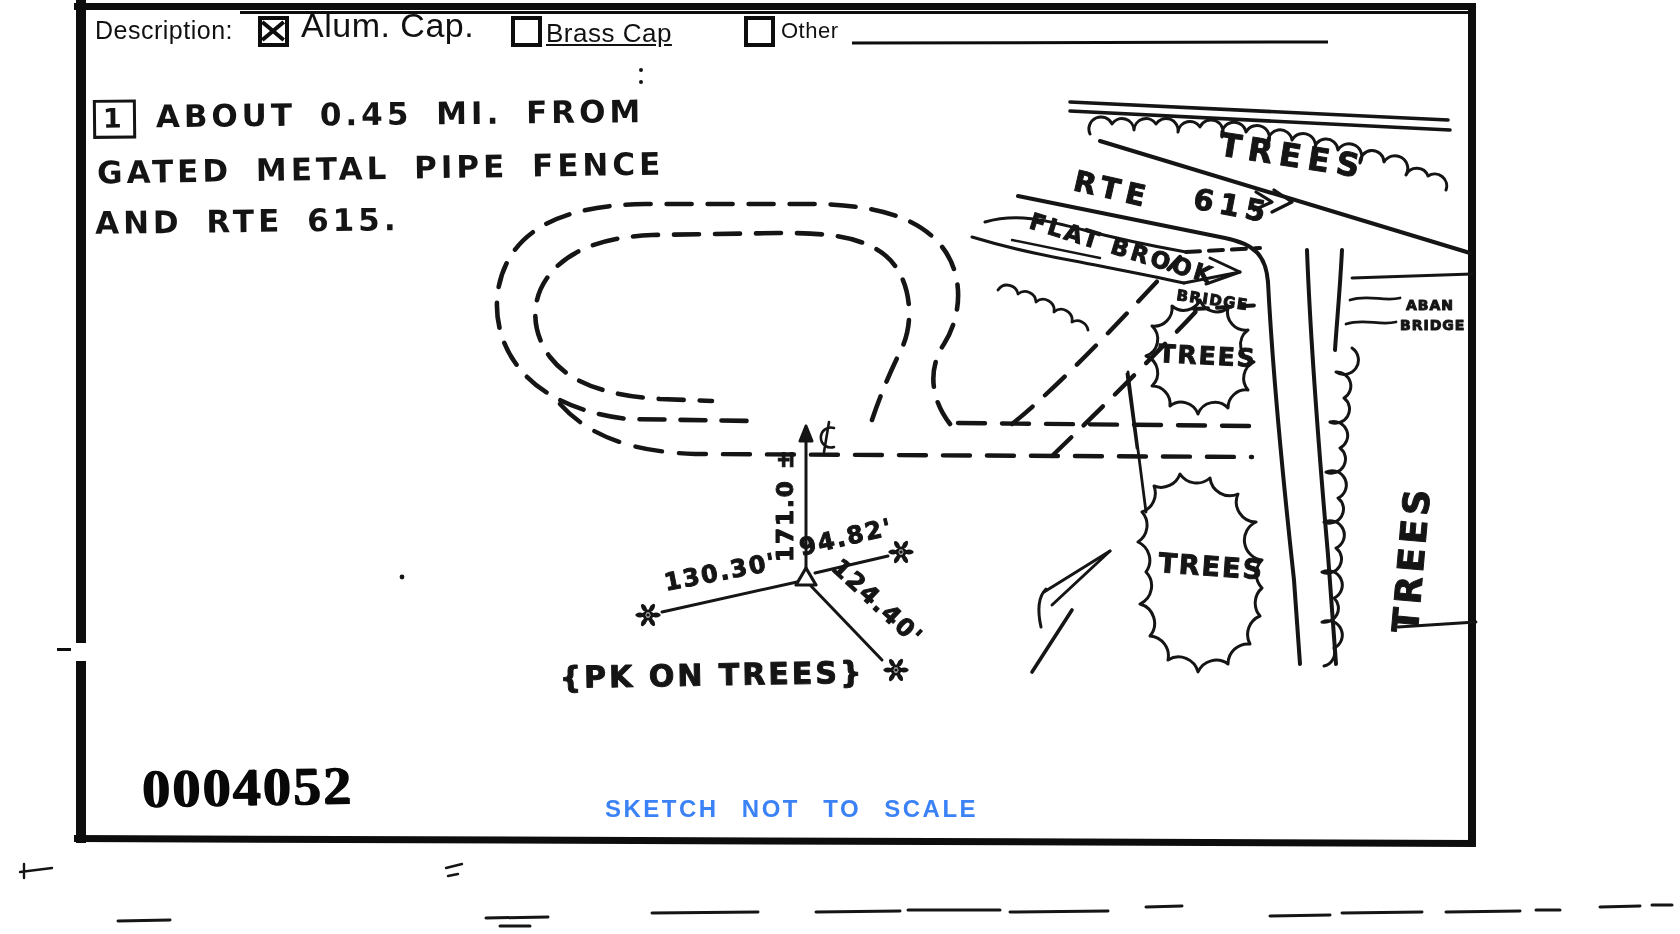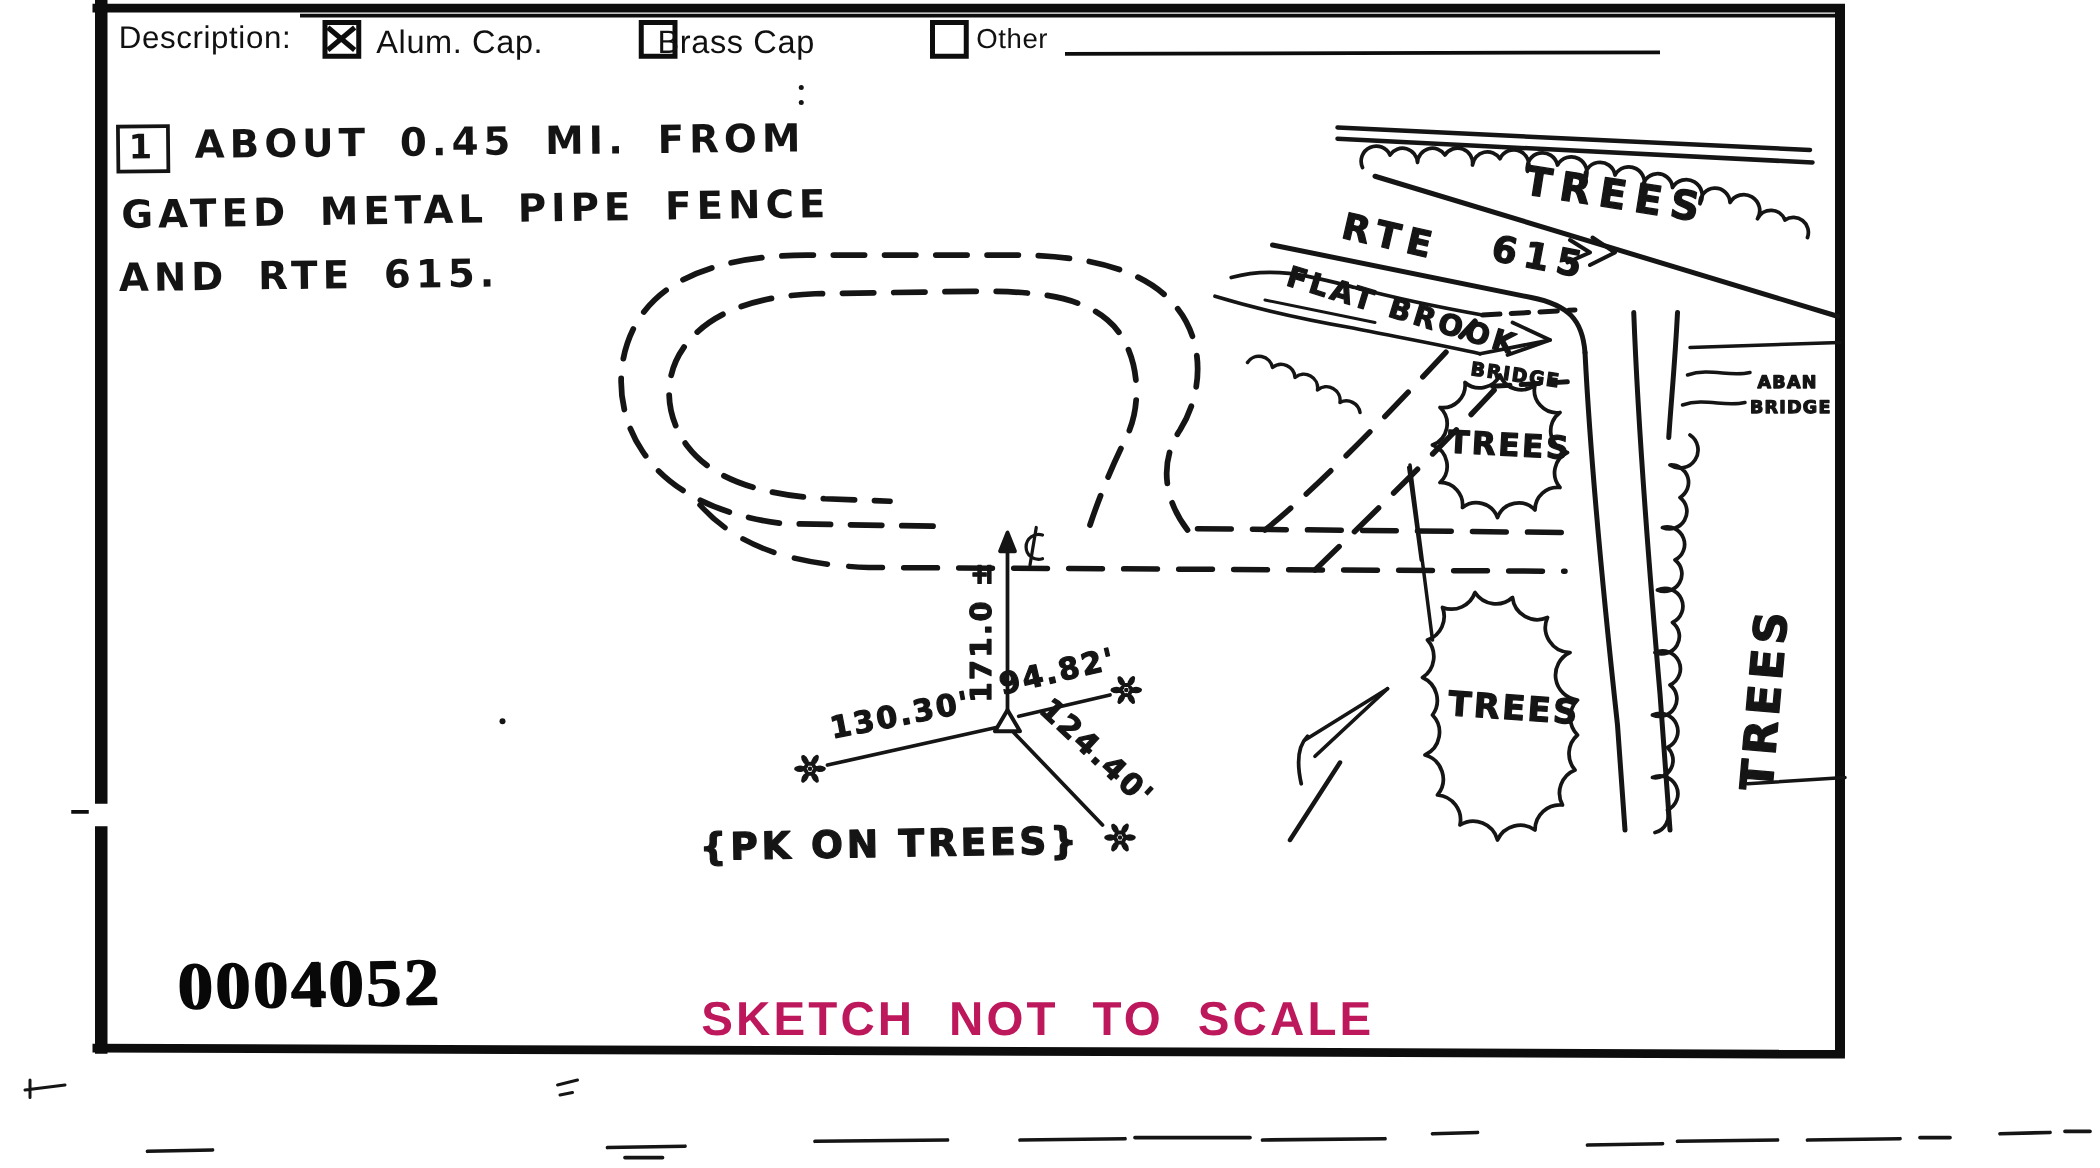--- a/index.html
+++ b/index.html
@@ -10,22 +10,22 @@
   .checkbox { position:absolute; width:23px; height:23px; border:4px solid #0d0d0d; }
   .checkbox .xbar1,.checkbox .xbar2 { position:absolute; left:-3px; top:9px; width:28px; height:4px; background:#0d0d0d; }
   .xbar1 { transform:rotate(40deg); }
   .xbar2 { transform:rotate(-40deg); }
   .hand { font-family:"DejaVu Sans",sans-serif; font-weight:700; }
   .note-line { position:absolute; font-size:31px; letter-spacing:4px; word-spacing:9px; white-space:nowrap; }
   .marker-box { display:inline-block; border:3px solid #141414; padding:0 7px 2px 7px; margin-right:20px; font-size:27px; }
   .stamp { position:absolute; left:141px; top:758px; font-family:"Liberation Serif",serif; font-weight:700;
            font-size:54px; letter-spacing:2px; color:#080808; transform:rotate(-1deg) scaleX(1.04);
            transform-origin:left top; text-shadow:1.4px 0.6px 0 #080808; }
-  .caption { position:absolute; left:561px; top:795px; font-size:38px; font-weight:700;
-             letter-spacing:2.5px; word-spacing:14px; color:#be185d; }
+  .caption { position:absolute; left:605px; top:795px; font-size:24px; font-weight:700;
+             letter-spacing:2.5px; word-spacing:14px; color:#3b82f6; }
   svg text { fill:#151515; }
   .ht { font-family:"DejaVu Sans",sans-serif; font-weight:700; }
 </style>
 </head>
 <body>
 
 <div class="paper">
 
   <div class="bar" style="left:74px; top:3px; width:1402px; height:7px;"></div>
   <div class="bar" style="left:240px; top:11px; width:1232px; height:3px;"></div>
@@ -33,23 +33,23 @@
   <div class="bar" style="left:76px; top:661px; width:10px; height:182px;"></div>
   <div class="bar" style="left:1468px; top:4px; width:8px; height:838px;"></div>
   <div class="bar" style="left:74px; top:835px; width:1402px; height:7px; transform:rotate(0.2deg); transform-origin:left top;"></div>
   <div class="bar" style="left:57px; top:648px; width:14px; height:3px;"></div>
 
   <span class="formtext" style="left:95px; top:16px;">Description:</span>
   <span class="checkbox" style="left:258px; top:16px;">
     <span class="xbar1"></span>
     <span class="xbar2"></span>
   </span>
-  <span class="formtext" style="left:301px; top:18px; font-size:26px;">Alum. Cap.</span>
+  <span class="formtext" style="left:301px; top:6px; font-size:34px;">Alum. Cap.</span>
   <span class="checkbox" style="left:511px; top:16px;"></span>
-  <span class="formtext" style="left:526px; top:18px; font-size:26px;">Brass Cap</span>
+  <span class="formtext" style="left:546px; top:18px; font-size:26px;text-decoration:underline;">Brass Cap</span>
   <span class="checkbox" style="left:744px; top:16px;"></span>
   <span class="formtext" style="left:781px; top:18px; font-size:22px;">Other</span>
   <div class="bar" style="left:852px; top:41px; width:476px; height:3px; transform:rotate(-0.15deg);"></div>
 
   <div class="note-line hand" style="left:93px; top:96px; transform:rotate(-0.6deg);">
     <span class="marker-box">1</span><span>ABOUT 0.45 MI. FROM</span>
   </div>
   <div class="note-line hand" style="left:97px; top:150px; transform:rotate(-0.9deg);">
     <span>GATED METAL PIPE FENCE</span>
   </div>

